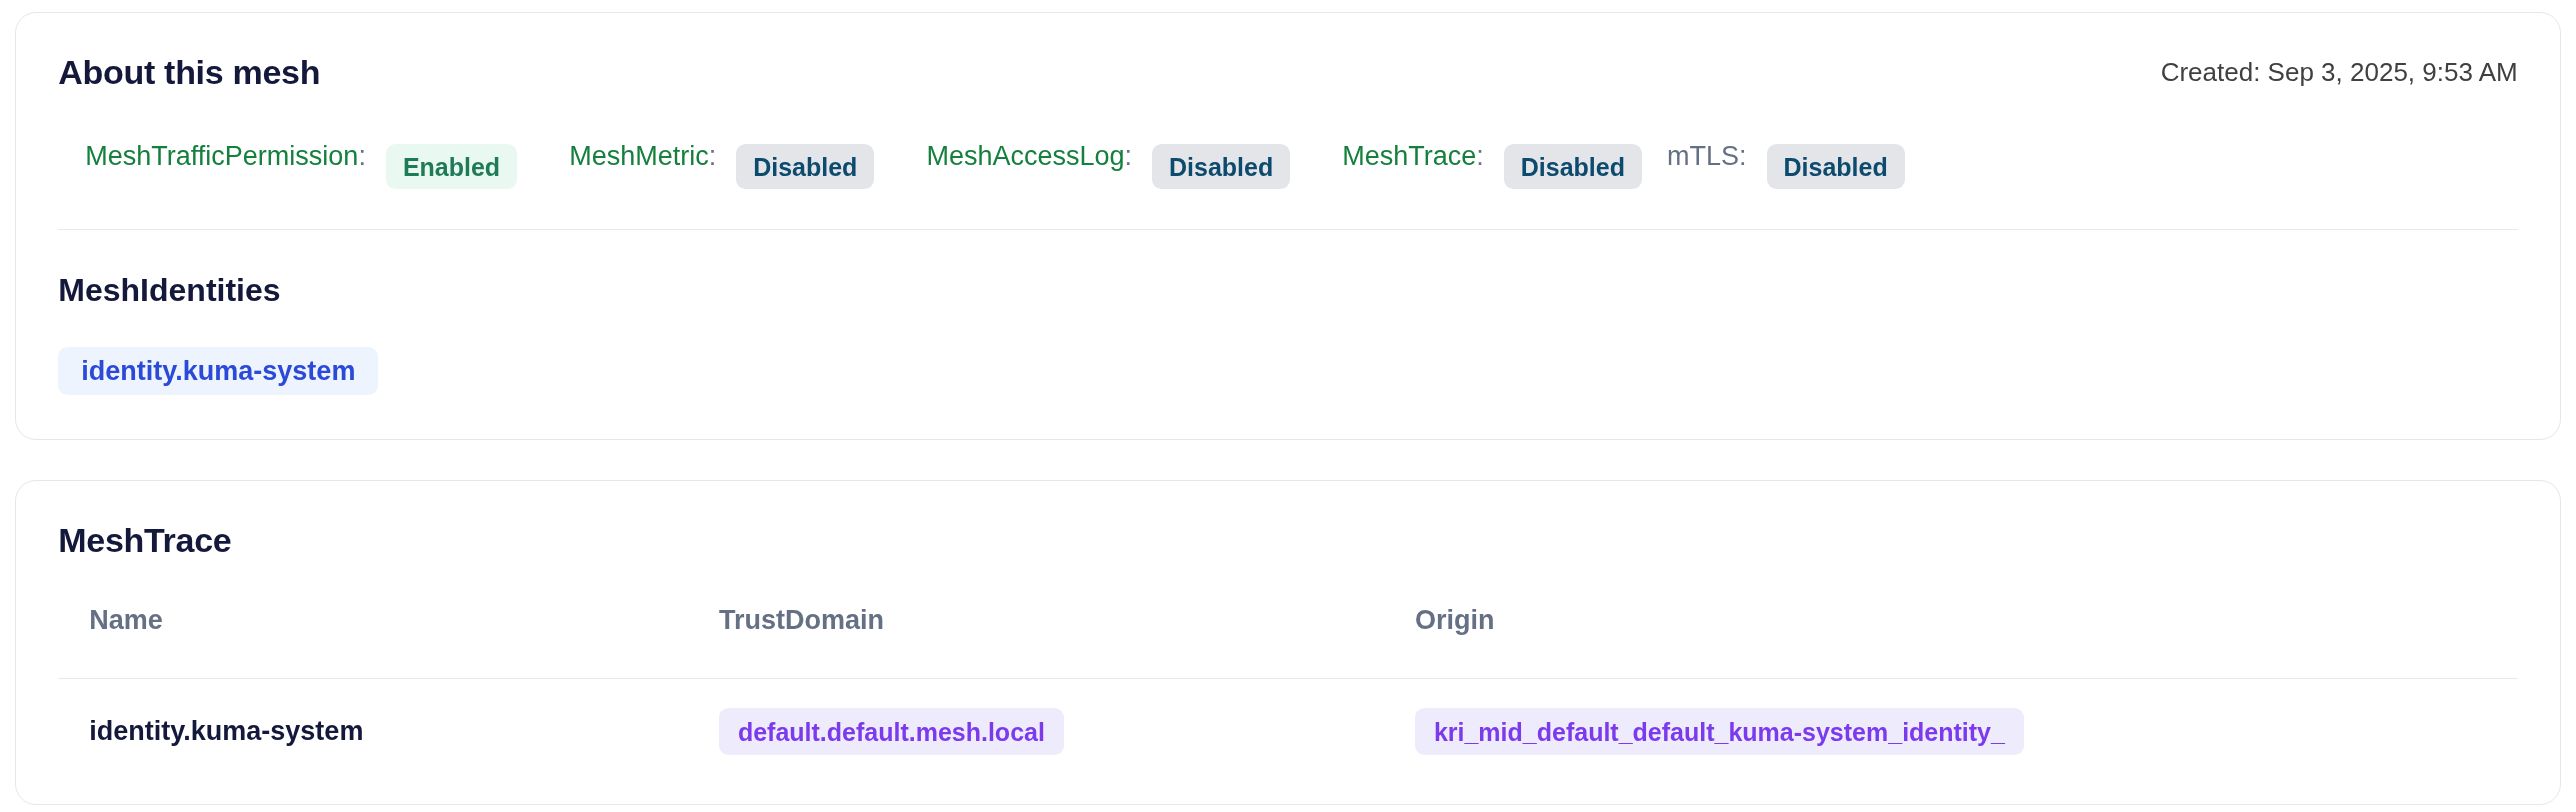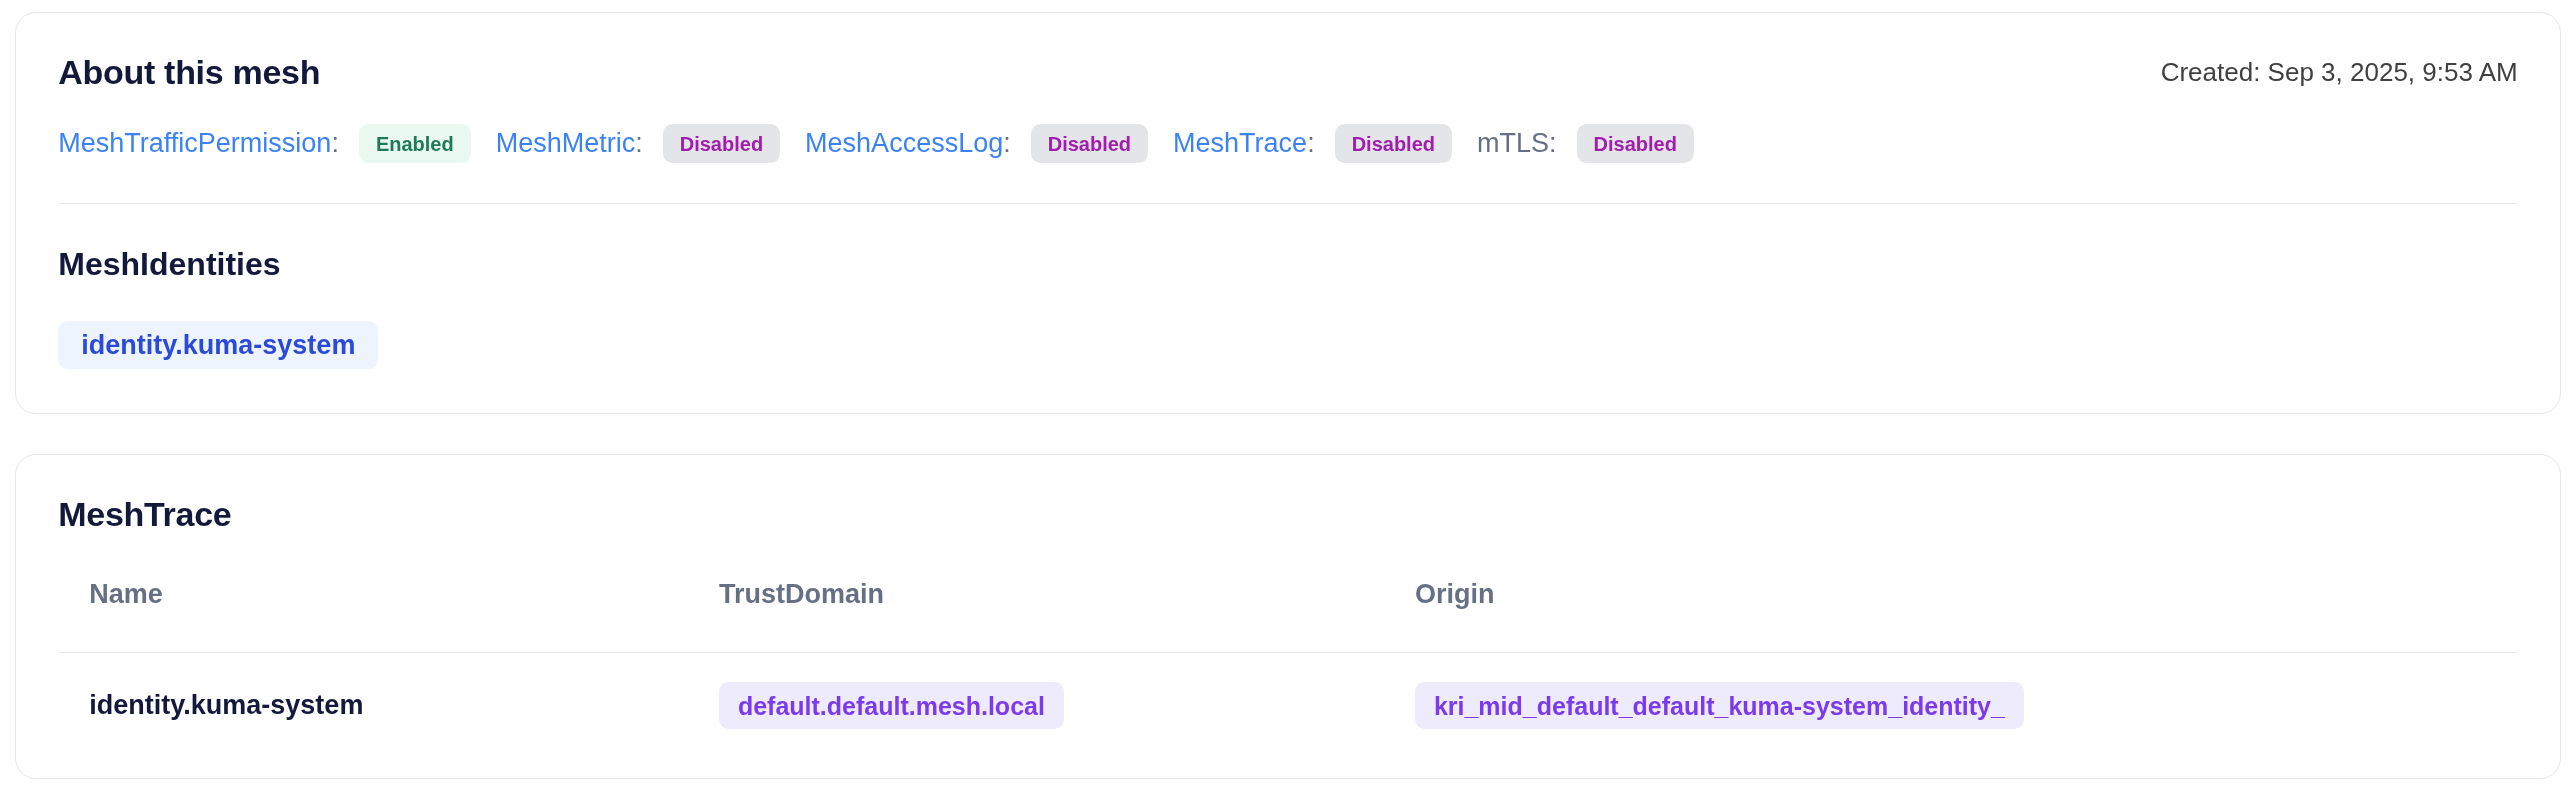--- a/index.html
+++ b/index.html
@@ -45,37 +45,39 @@
     margin-top: 32.5px;
     white-space: nowrap;
   }
   .feature {
     display: flex;
     align-items: center;
     gap: 20px;
     font-size: 27px;
   }
   .feature a.policy-link {
-    color: #3b82f6;
+    color: #15803d;
     text-decoration: none;
     cursor: pointer;
+    margin-left: 27px;
   }
   .plain-label { color: #667085; }
   .colon { color: #667085; }
 
   .badge {
     display: inline-block;
     font-weight: 700;
-    font-size: 20px;
+    font-size: 25px;
     line-height: 1.2;
     padding: 7.6px 17px;
     border-radius: 9.6px;
+    margin-top: 20px;
   }
   .badge.enabled  { color: #1f7a58; background: #e9f9f2; }
-  .badge.disabled { color: #a21caf; background: #e4e5e9; }
+  .badge.disabled { color: #0c4a6e; background: #e4e5e9; }
 
   .divider {
     border: none;
     border-top: 1.9px solid #e7e8ec;
     margin: 40px 0 0;
   }
   .section-title {
     font-size: 32px;
     font-weight: 700;
     margin: 42px 0 0;

